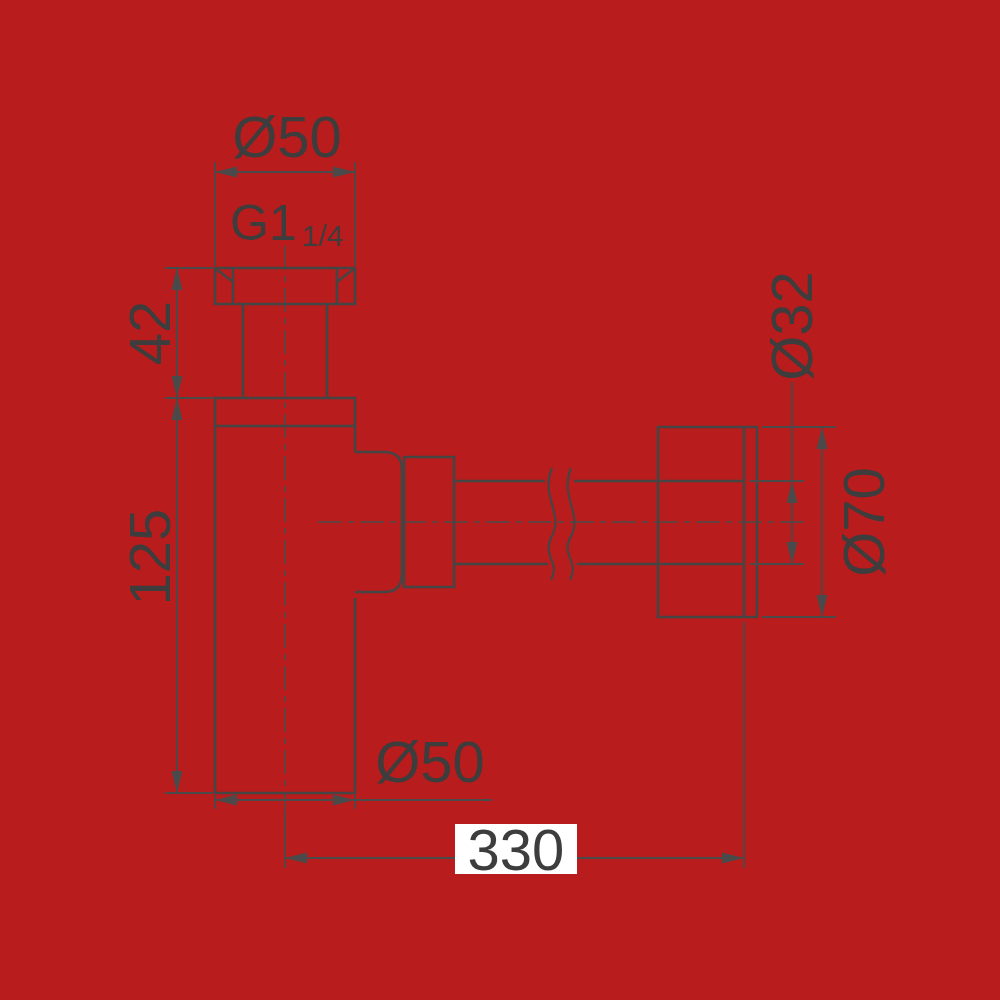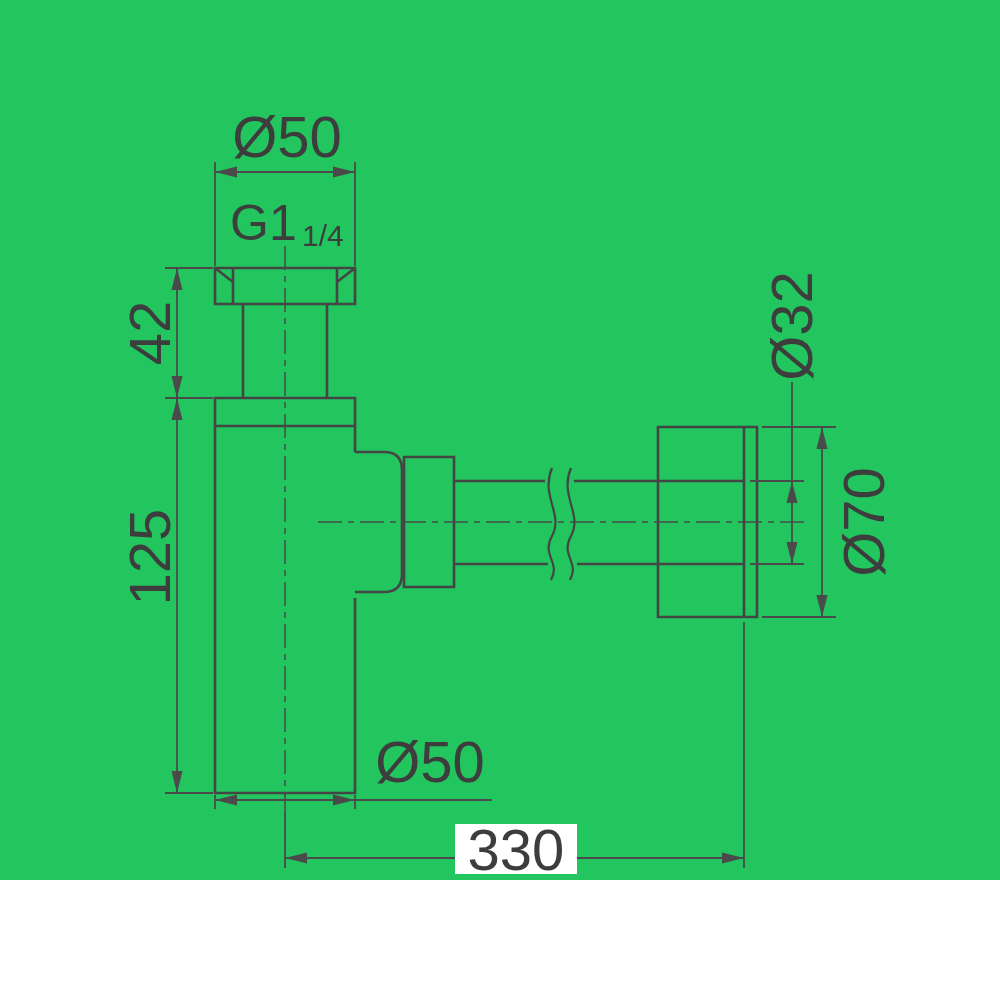--- a/index.html
+++ b/index.html
@@ -1,16 +1,16 @@
 <!DOCTYPE html>
 <html><head>
 <meta charset="utf-8">
 <style>
   html,body{margin:0;padding:0;background:#ffffff;}
-  .page{position:relative;width:1000px;height:880px;background:#22c55e;overflow:hidden;}
+  .page{position:relative;width:1000px;height:1000px;background:#b91c1c;overflow:hidden;}
   svg{position:absolute;left:0;top:0;}
   .part{stroke:#454545;stroke-width:2.6;fill:none;stroke-linejoin:miter;stroke-linecap:butt;}
   .dimline{stroke:#4a4a4a;stroke-width:1.8;fill:none;}
   .centerline{stroke:#4a4a4a;stroke-width:1.5;fill:none;stroke-dasharray:24 6 6 6;}
   .arrow{fill:#4a4a4a;stroke:none;}
   .dim-text{font-family:"Liberation Sans", sans-serif;font-size:58px;fill:#3d3d3d;}
   .thread-text{font-family:"Liberation Sans", sans-serif;font-size:50px;fill:#3d3d3d;}
   .thread-sub{font-family:"Liberation Sans", sans-serif;font-size:30px;fill:#3d3d3d;}
 </style>
 </head>

